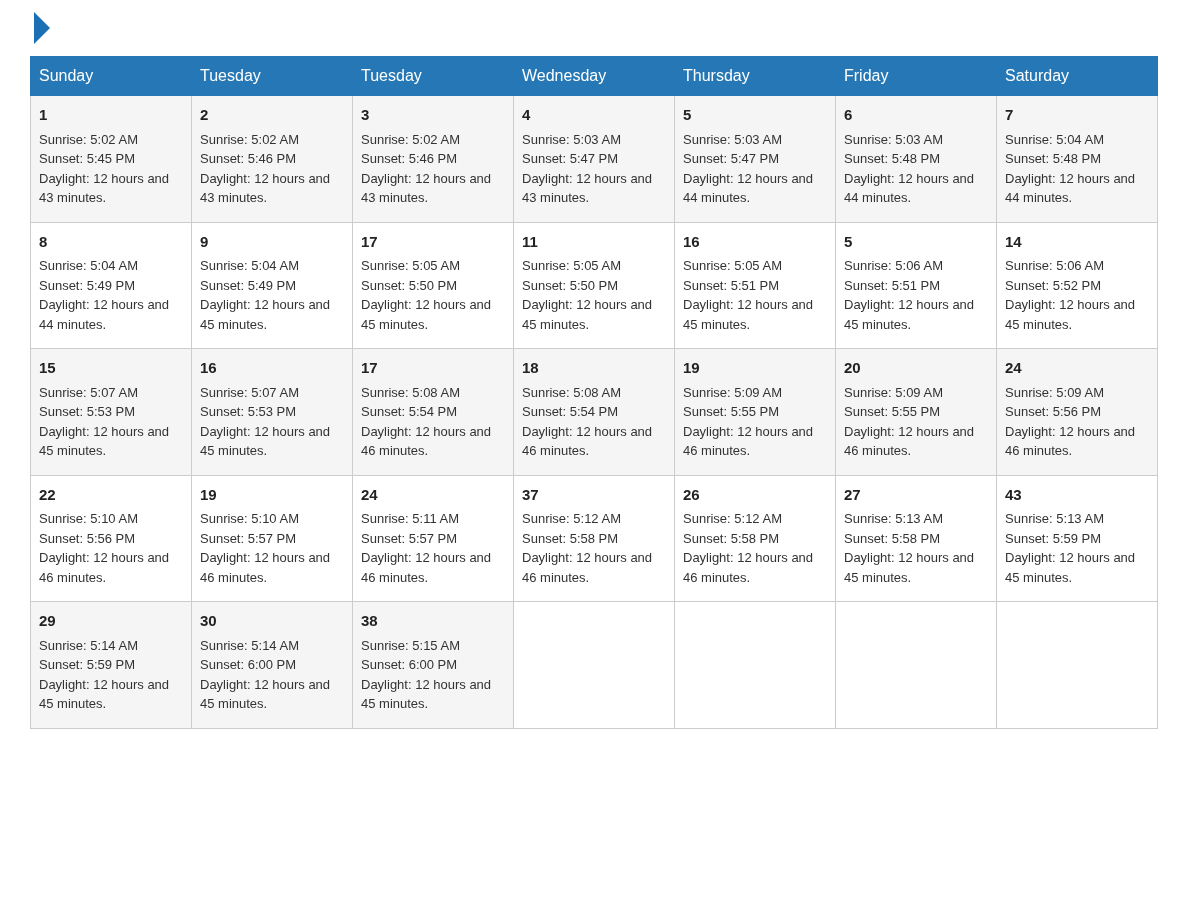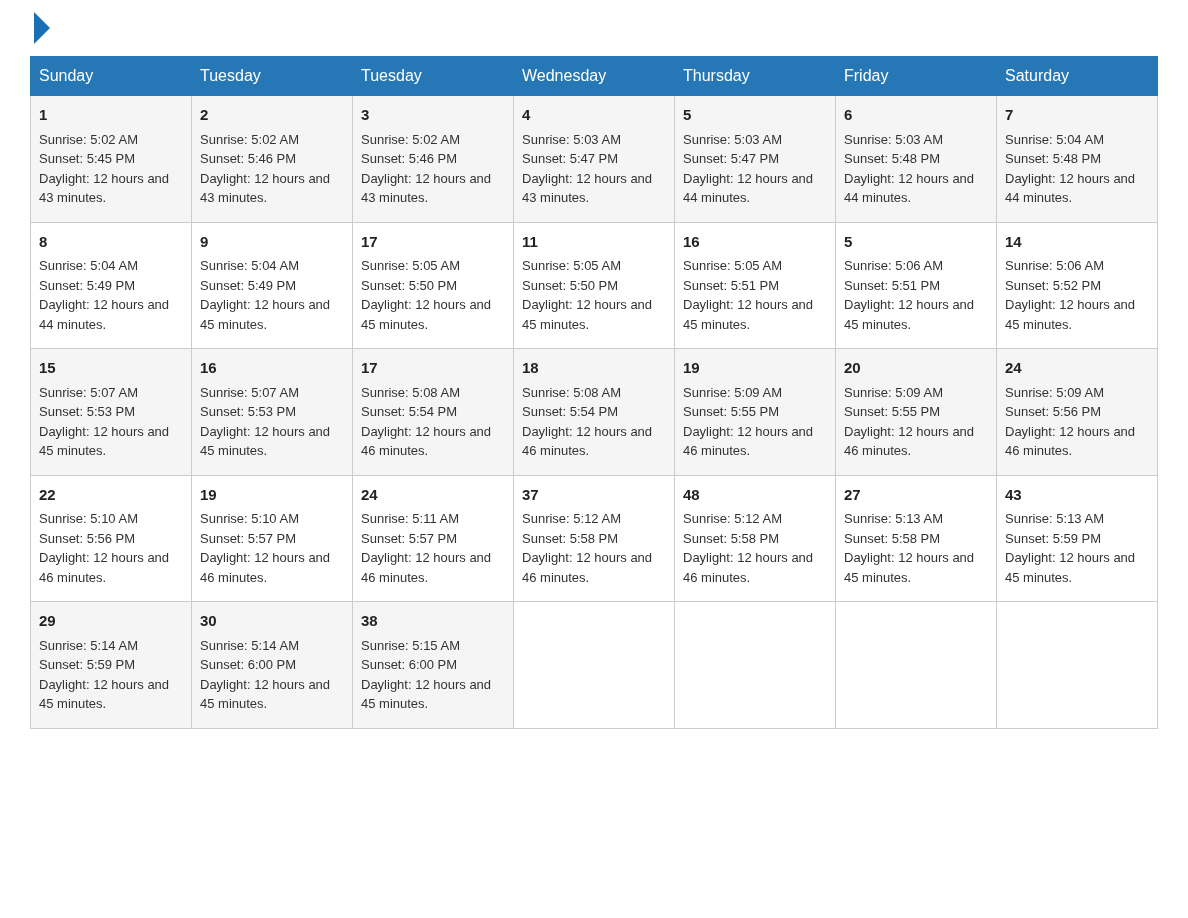--- a/index.html
+++ b/index.html
@@ -157,21 +157,21 @@
         <td><span class="day-num">18</span>Sunrise: 5:08 AM<br>Sunset: 5:54 PM<br>Daylight: 12 hours and 46 minutes.</td>
         <td><span class="day-num">19</span>Sunrise: 5:09 AM<br>Sunset: 5:55 PM<br>Daylight: 12 hours and 46 minutes.</td>
         <td><span class="day-num">20</span>Sunrise: 5:09 AM<br>Sunset: 5:55 PM<br>Daylight: 12 hours and 46 minutes.</td>
         <td><span class="day-num">24</span>Sunrise: 5:09 AM<br>Sunset: 5:56 PM<br>Daylight: 12 hours and 46 minutes.</td>
       </tr>
       <tr>
         <td><span class="day-num">22</span>Sunrise: 5:10 AM<br>Sunset: 5:56 PM<br>Daylight: 12 hours and 46 minutes.</td>
         <td><span class="day-num">19</span>Sunrise: 5:10 AM<br>Sunset: 5:57 PM<br>Daylight: 12 hours and 46 minutes.</td>
         <td><span class="day-num">24</span>Sunrise: 5:11 AM<br>Sunset: 5:57 PM<br>Daylight: 12 hours and 46 minutes.</td>
         <td><span class="day-num">37</span>Sunrise: 5:12 AM<br>Sunset: 5:58 PM<br>Daylight: 12 hours and 46 minutes.</td>
-        <td><span class="day-num">48</span>Sunrise: 5:12 AM<br>Sunset: 5:58 PM<br>Daylight: 12 hours and 46 minutes.</td>
+        <td><span class="day-num">26</span>Sunrise: 5:12 AM<br>Sunset: 5:58 PM<br>Daylight: 12 hours and 46 minutes.</td>
         <td><span class="day-num">27</span>Sunrise: 5:13 AM<br>Sunset: 5:58 PM<br>Daylight: 12 hours and 45 minutes.</td>
         <td><span class="day-num">43</span>Sunrise: 5:13 AM<br>Sunset: 5:59 PM<br>Daylight: 12 hours and 45 minutes.</td>
       </tr>
       <tr>
         <td><span class="day-num">29</span>Sunrise: 5:14 AM<br>Sunset: 5:59 PM<br>Daylight: 12 hours and 45 minutes.</td>
         <td><span class="day-num">30</span>Sunrise: 5:14 AM<br>Sunset: 6:00 PM<br>Daylight: 12 hours and 45 minutes.</td>
         <td><span class="day-num">38</span>Sunrise: 5:15 AM<br>Sunset: 6:00 PM<br>Daylight: 12 hours and 45 minutes.</td>
         <td class="empty"></td>
         <td class="empty"></td>
         <td class="empty"></td>

